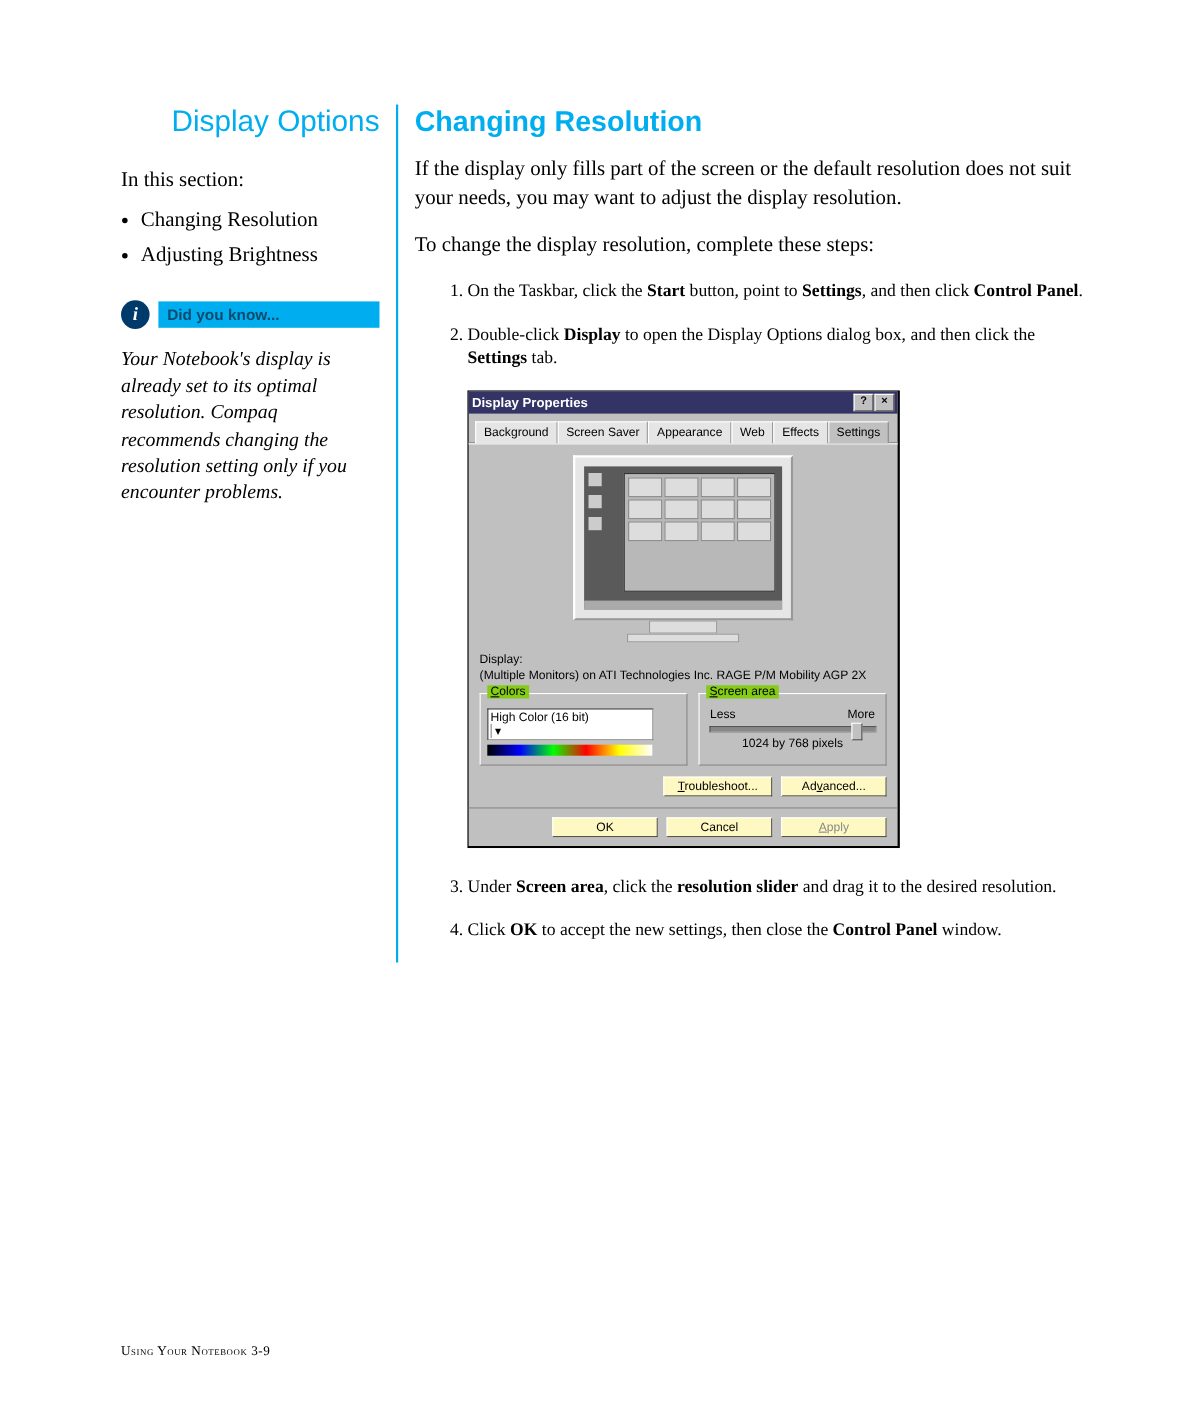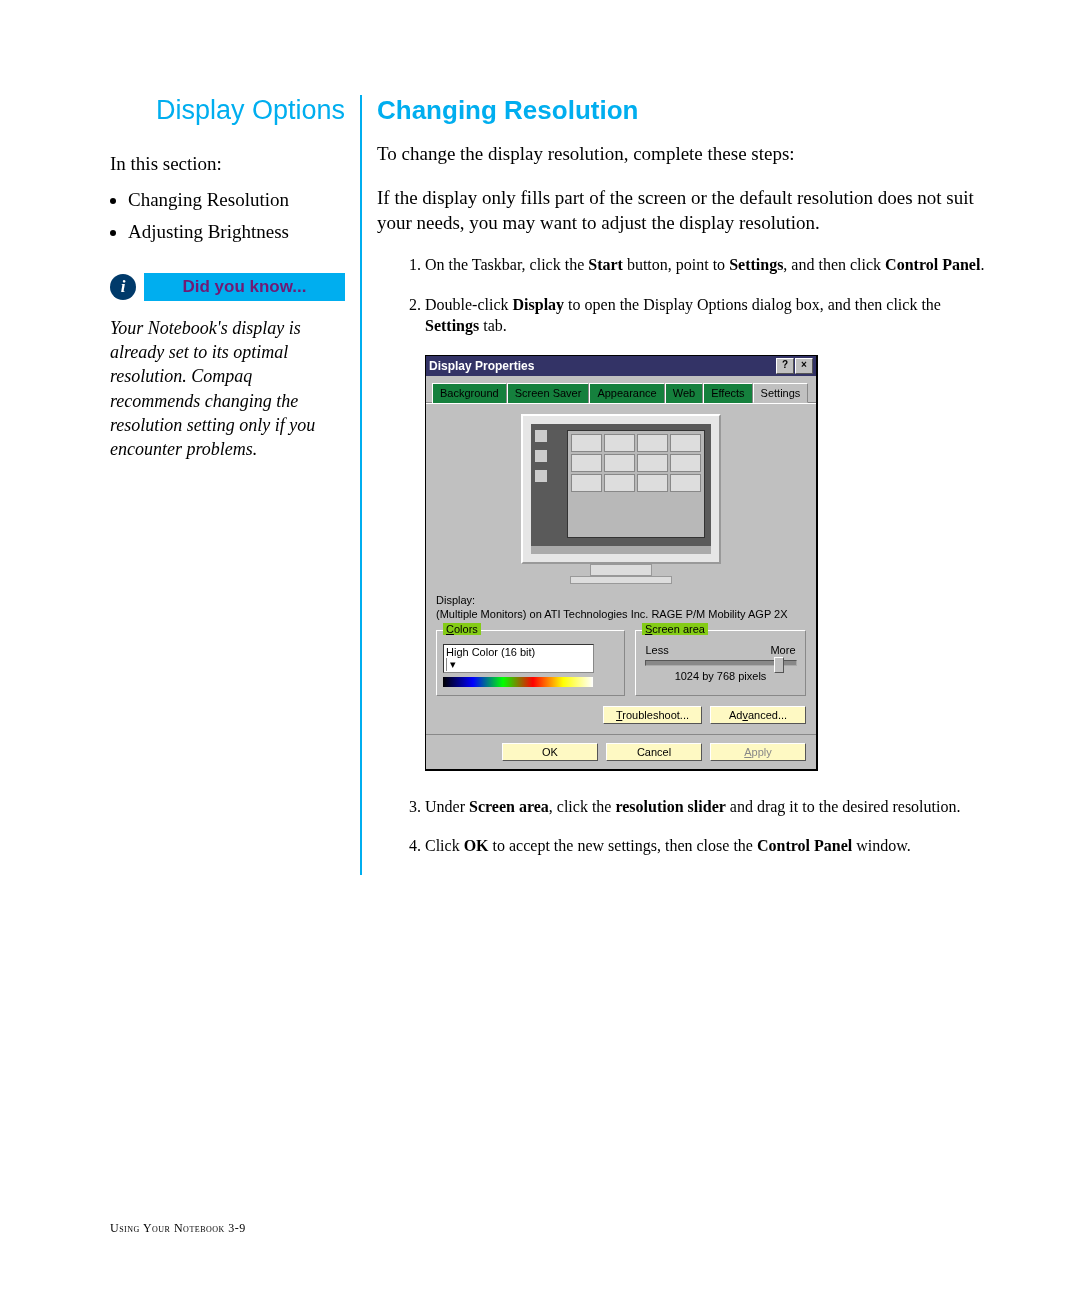--- a/index.html
+++ b/index.html
@@ -65,26 +65,25 @@
     font-style: italic;
     font-weight: bold;
     font-size: 17px;
     display: flex;
     align-items: center;
     justify-content: center;
   }
   .dyk-bar {
     flex: 1;
     background: #00aeef;
-    color: #701a75;
+    color: #0c4a6e;
     font-family: Arial, sans-serif;
     font-weight: bold;
-    font-size: 17px;
+    font-size: 14px;
     padding: 4px 8px;
-    text-align: center;
   }
   .dyk-body {
     font-style: italic;
     font-size: 18px;
     line-height: 1.35;
   }
 
   ol.steps {
     font-size: 16px;
     padding-left: 48px;
@@ -129,21 +128,21 @@
     font-weight: bold;
   }
   .tabbar {
     display:flex;
     padding: 6px 6px 0 6px;
     gap: 0px;
     border-bottom: 1px solid #888;
   }
   .tab {
     padding: 3px 7px;
-    background: #15803d;
+    background: #e5e5e5;
     border: 1px solid #888;
     border-top-color: #fff;
     border-left-color: #fff;
     border-bottom: none;
     position: relative;
     top: 1px;
   }
   .tab.active { background: #c0c0c0; font-weight: normal; border-bottom:1px solid #c0c0c0;}
   .panel {
     padding: 10px;
@@ -261,22 +260,22 @@
 
     <div class="dyk-header">
       <div class="dyk-icon">i</div>
       <div class="dyk-bar">Did you know...</div>
     </div>
     <div class="dyk-body">Your Notebook's display is already set to its optimal resolution. Compaq recommends changing the resolution setting only if you encounter problems.</div>
   </div>
 
   <div class="right-col">
     <div class="h1-right">Changing Resolution</div>
+    <p>If the display only fills part of the screen or the default resolution does not suit your needs, you may want to adjust the display resolution.</p>
     <p>To change the display resolution, complete these steps:</p>
-    <p>If the display only fills part of the screen or the default resolution does not suit your needs, you may want to adjust the display resolution.</p>
 
     <ol class="steps">
       <li>
         <span>On the Taskbar, click the </span><b>Start</b><span> button, point to </span><b>Settings</b><span>, and then click </span><b>Control Panel</b><span>.</span>
       </li>
       <li>
         <span>Double-click </span><b>Display</b><span> to open the Display Options dialog box, and then click the </span><b>Settings</b><span> tab.</span>
       </li>
     </ol>
 

